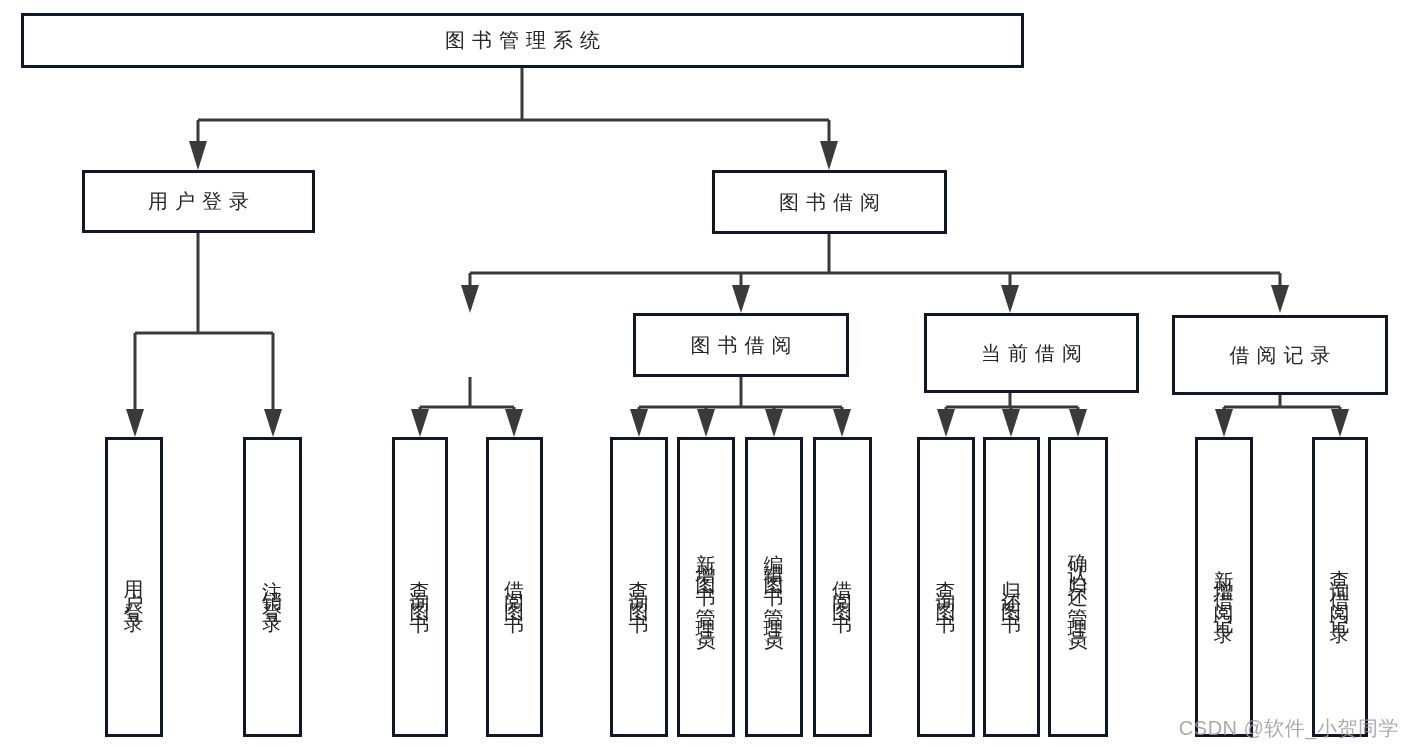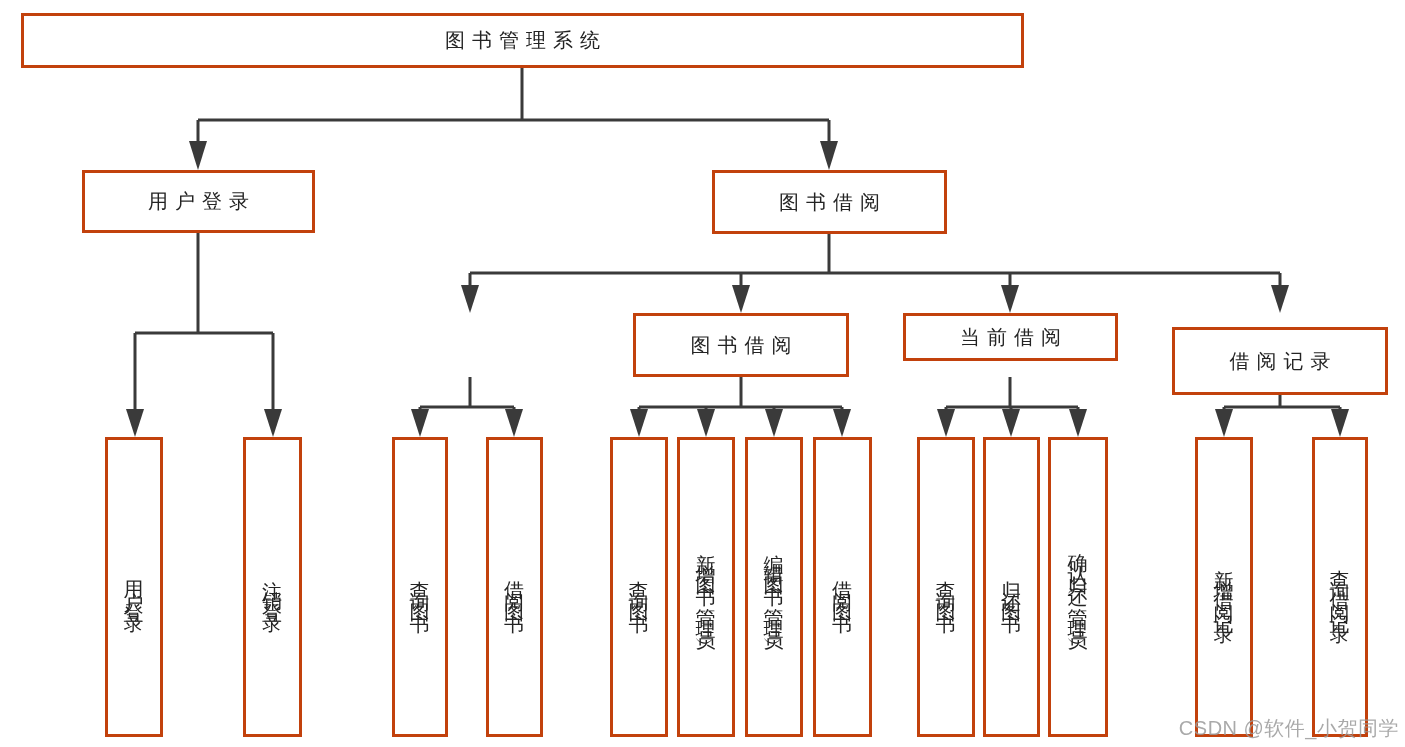--- a/index.html
+++ b/index.html
@@ -8,21 +8,21 @@
     width:1405px;height:747px;
     background:#ffffff;
     font-family:"Liberation Sans","DejaVu Sans",sans-serif;
     overflow:hidden;
   }
   svg.wires{position:absolute;left:0;top:0;z-index:1;}
   svg.wires path{stroke:#3a3a3a;stroke-width:3;fill:none;}
   svg.wires polygon{fill:#3a3a3a;stroke:none;}
   .node{
     position:absolute;box-sizing:border-box;
-    border:3px solid #c2410c;background:#ffffff;
+    border:3px solid #0f172a;background:#ffffff;
     display:flex;align-items:center;justify-content:center;
     color:#242424;z-index:2;
   }
   .node.h{font-size:20px;letter-spacing:7px;text-indent:7px;white-space:nowrap;}
   .node.v{
     writing-mode:vertical-rl;text-orientation:mixed;
     font-size:20px;letter-spacing:11px;line-height:1;white-space:nowrap;
   }
   .watermark{
     position:absolute;right:6px;bottom:5px;z-index:5;
@@ -83,22 +83,22 @@
       <polygon points="1331,409 1349,409 1340,437"></polygon>
     </g>
   </svg>
 
   <div class="node h" style="left:21px;top:13px;width:1003px;height:55px">图书管理系统</div>
 
   <div class="node h" style="left:82px;top:170px;width:233px;height:63px">用户登录</div>
   <div class="node h" style="left:712px;top:170px;width:235px;height:64px">图书借阅</div>
 
   <div class="node h" style="left:633px;top:313px;width:216px;height:64px">图书借阅</div>
-  <div class="node h" style="left:903px;top:313px;width:215px;height:48px">当前借阅</div>
-  <div class="node h" style="left:1172px;top:327px;width:216px;height:68px">借阅记录</div>
+  <div class="node h" style="left:924px;top:313px;width:215px;height:80px">当前借阅</div>
+  <div class="node h" style="left:1172px;top:315px;width:216px;height:80px">借阅记录</div>
 
   <div class="node v" style="left:105px;top:437px;width:58px;height:300px">用户登录</div>
   <div class="node v" style="left:243px;top:437px;width:59px;height:300px">注销登录</div>
 
   <div class="node v" style="left:392px;top:437px;width:56px;height:300px">查询图书</div>
   <div class="node v" style="left:486px;top:437px;width:57px;height:300px">借阅图书</div>
 
   <div class="node v" style="left:610px;top:437px;width:58px;height:300px">查询图书</div>
   <div class="node v" style="left:677px;top:437px;width:58px;height:300px">新增图书（管理员）</div>
   <div class="node v" style="left:745px;top:437px;width:58px;height:300px">编辑图书（管理员）</div>

